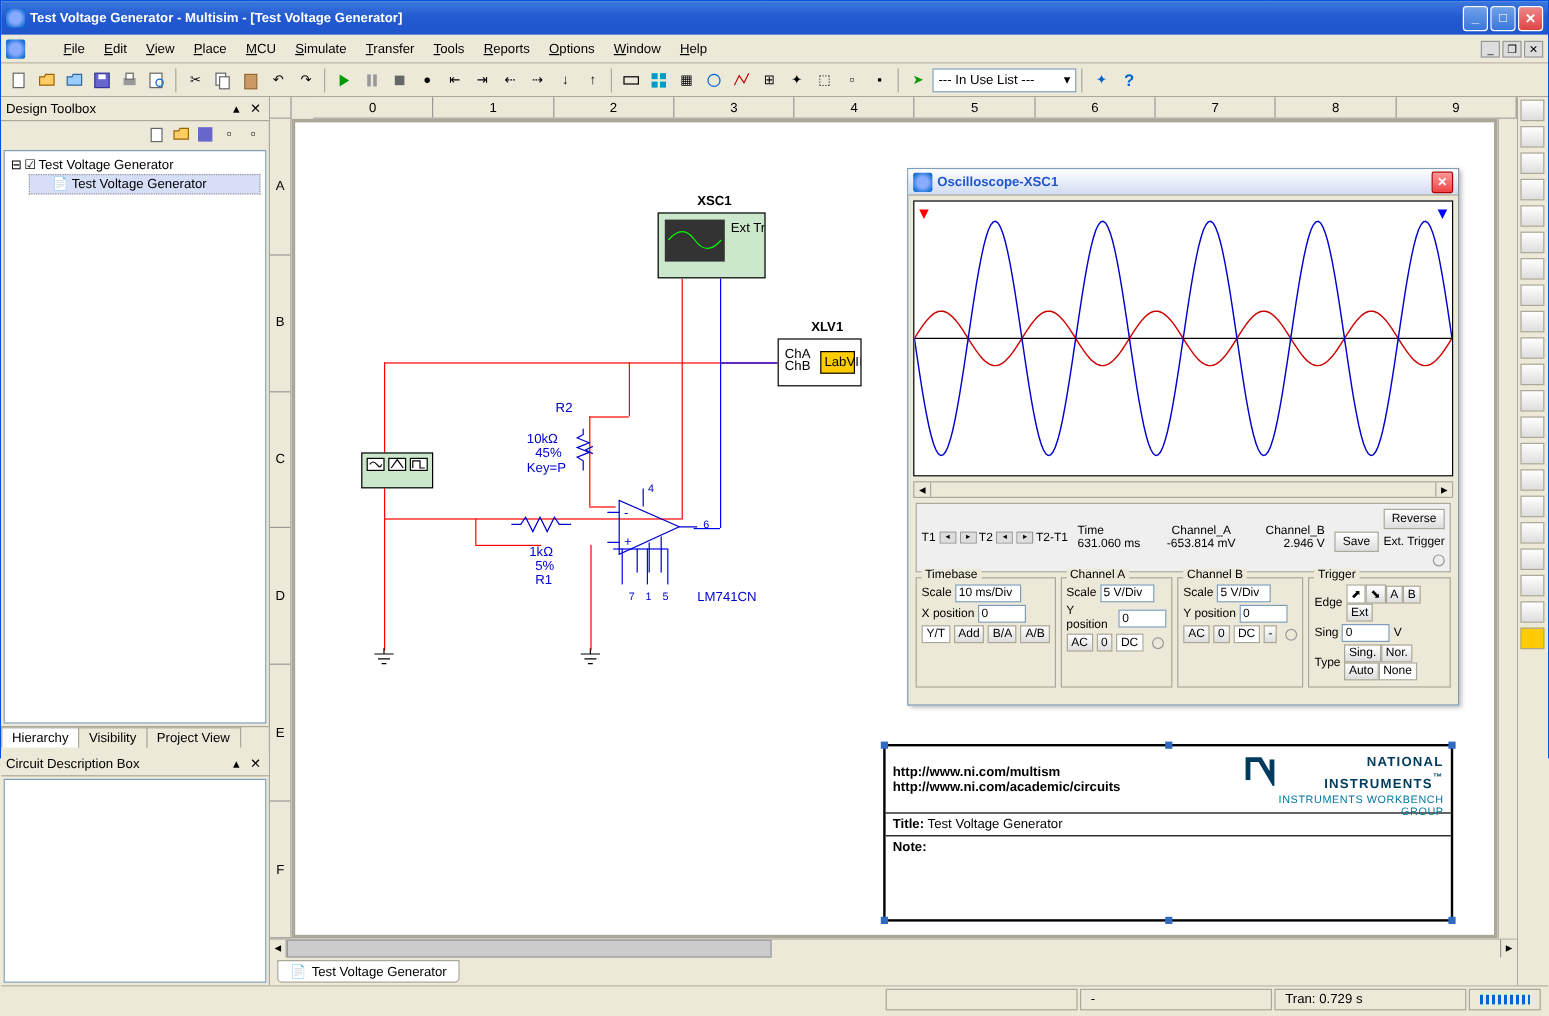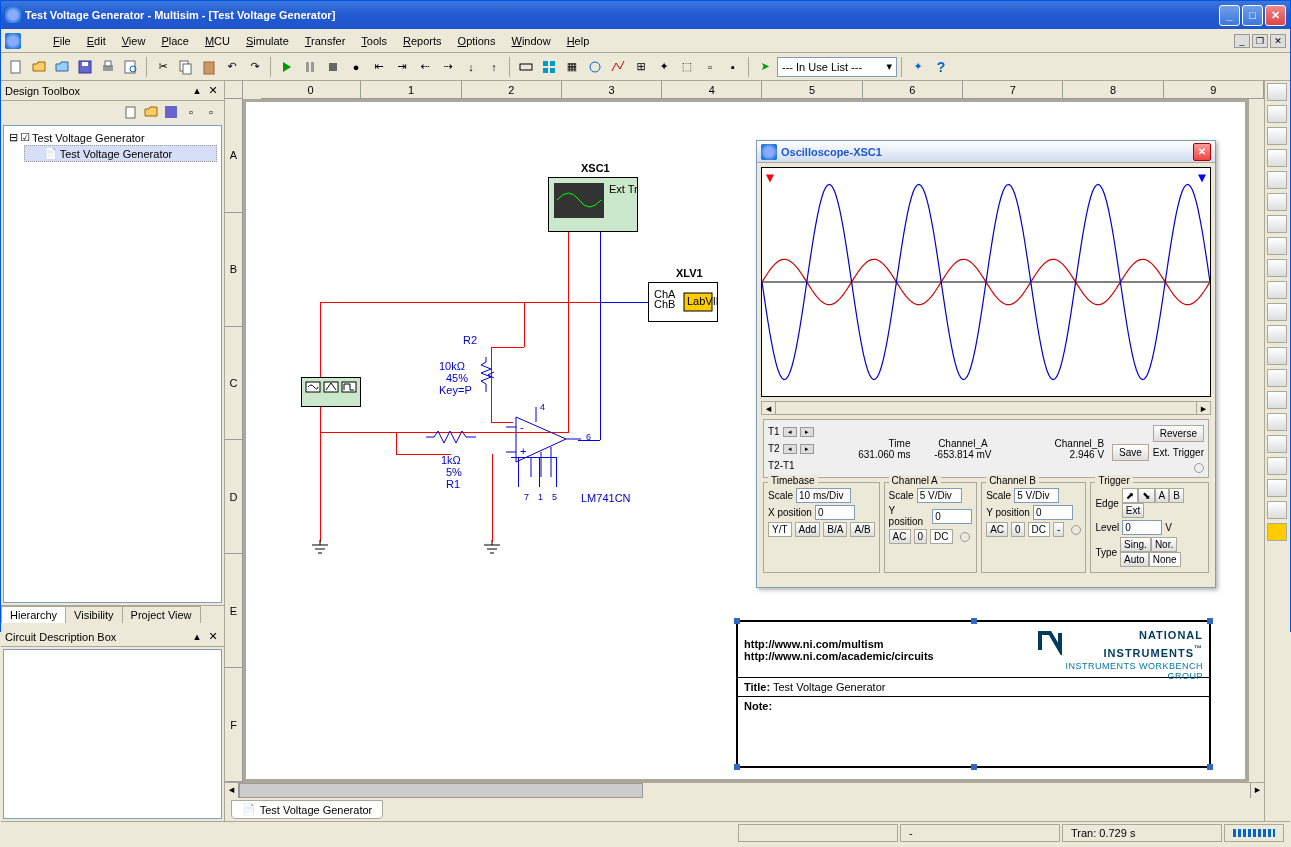--- a/index.html
+++ b/index.html
@@ -456,21 +456,21 @@
                 <path id="wave-b" fill="none" stroke="#00c" stroke-width="1.2" d="M0 114.0 L2 127.6 L4 141.0 L6 153.9 L8 166.0 L10 177.0 L12 186.9 L14 195.3 L16 202.1 L18 207.2 L20 210.6 L22 212.0 L24 211.5 L26 209.1 L28 204.9 L30 198.9 L32 191.3 L34 182.1 L36 171.6 L38 160.0 L40 147.5 L42 134.4 L44 120.8 L46 107.2 L48 93.6 L50 80.5 L52 68.0 L54 56.4 L56 45.9 L58 36.7 L60 29.1 L62 23.1 L64 18.9 L66 16.5 L68 16.0 L70 17.4 L72 20.8 L74 25.9 L76 32.7 L78 41.1 L80 51.0 L82 62.0 L84 74.1 L86 87.0 L88 100.4 L90 114.0 L92 127.6 L94 141.0 L96 153.9 L98 166.0 L100 177.0 L102 186.9 L104 195.3 L106 202.1 L108 207.2 L110 210.6 L112 212.0 L114 211.5 L116 209.1 L118 204.9 L120 198.9 L122 191.3 L124 182.1 L126 171.6 L128 160.0 L130 147.5 L132 134.4 L134 120.8 L136 107.2 L138 93.6 L140 80.5 L142 68.0 L144 56.4 L146 45.9 L148 36.7 L150 29.1 L152 23.1 L154 18.9 L156 16.5 L158 16.0 L160 17.4 L162 20.8 L164 25.9 L166 32.7 L168 41.1 L170 51.0 L172 62.0 L174 74.1 L176 87.0 L178 100.4 L180 114.0 L182 127.6 L184 141.0 L186 153.9 L188 166.0 L190 177.0 L192 186.9 L194 195.3 L196 202.1 L198 207.2 L200 210.6 L202 212.0 L204 211.5 L206 209.1 L208 204.9 L210 198.9 L212 191.3 L214 182.1 L216 171.6 L218 160.0 L220 147.5 L222 134.4 L224 120.8 L226 107.2 L228 93.6 L230 80.5 L232 68.0 L234 56.4 L236 45.9 L238 36.7 L240 29.1 L242 23.1 L244 18.9 L246 16.5 L248 16.0 L250 17.4 L252 20.8 L254 25.9 L256 32.7 L258 41.1 L260 51.0 L262 62.0 L264 74.1 L266 87.0 L268 100.4 L270 114.0 L272 127.6 L274 141.0 L276 153.9 L278 166.0 L280 177.0 L282 186.9 L284 195.3 L286 202.1 L288 207.2 L290 210.6 L292 212.0 L294 211.5 L296 209.1 L298 204.9 L300 198.9 L302 191.3 L304 182.1 L306 171.6 L308 160.0 L310 147.5 L312 134.4 L314 120.8 L316 107.2 L318 93.6 L320 80.5 L322 68.0 L324 56.4 L326 45.9 L328 36.7 L330 29.1 L332 23.1 L334 18.9 L336 16.5 L338 16.0 L340 17.4 L342 20.8 L344 25.9 L346 32.7 L348 41.1 L350 51.0 L352 62.0 L354 74.1 L356 87.0 L358 100.4 L360 114.0 L362 127.6 L364 141.0 L366 153.9 L368 166.0 L370 177.0 L372 186.9 L374 195.3 L376 202.1 L378 207.2 L380 210.6 L382 212.0 L384 211.5 L386 209.1 L388 204.9 L390 198.9 L392 191.3 L394 182.1 L396 171.6 L398 160.0 L400 147.5 L402 134.4 L404 120.8 L406 107.2 L408 93.6 L410 80.5 L412 68.0 L414 56.4 L416 45.9 L418 36.7 L420 29.1 L422 23.1 L424 18.9 L426 16.5 L428 16.0 L430 17.4 L432 20.8 L434 25.9 L436 32.7 L438 41.1 L440 51.0 L442 62.0 L444 74.1 L446 87.0 L448 100.4 L450 114.0"></path>
               </svg>
             </div>
             <div style="margin:0 4px;height:14px;background:#ece9d8;border:1px solid #aca899;display:flex">
               <div style="width:14px;border-right:1px solid #aca899;text-align:center">◂</div>
               <div style="flex:1"></div>
               <div style="width:14px;border-left:1px solid #aca899;text-align:center">▸</div>
             </div>
             <div class="osc-controls">
               <div class="osc-readout">
-                <div style="display:flex;flex-direction:column;gap:2px">
+                <div style="display:flex;flex-direction:row;gap:2px">
                   <div class="osc-row">
                       <span class="osc-label">T1</span>
                       <span class="osc-spinner">
                         <span>◂</span>
                       </span>
                       <span class="osc-spinner">
                         <span>▸</span>
                       </span>
                     </div>
                   <div class="osc-row">
@@ -479,21 +479,21 @@
                         <span>◂</span>
                       </span>
                       <span class="osc-spinner">
                         <span>▸</span>
                       </span>
                     </div>
                   <div class="osc-row">
                       <span class="osc-label">T2-T1</span>
                     </div>
                 </div>
-                <div style="text-align:right;flex:1">
+                <div style="text-align:left;flex:1">
                   <div class="osc-label">Time</div>
                   <div class="osc-label">631.060 ms</div>
                 </div>
                 <div style="text-align:center;flex:1">
                   <div class="osc-label">Channel_A</div>
                   <div class="osc-label">-653.814 mV</div>
                 </div>
                 <div style="text-align:right;flex:1">
                   <div class="osc-label">Channel_B</div>
                   <div class="osc-label">2.946 V</div>
@@ -561,21 +561,21 @@
                       <span style="width: 10px; height: 10px; border: 1px solid rgb(153, 153, 153); border-radius: 50%; margin-left: 4px; display: inline-block;"></span>
                     </div>
                 </div>
                 <div class="osc-group" style="flex:1.3">
                   <div class="osc-group-title">Trigger</div>
                   <div class="osc-row">
                       <span class="osc-label">Edge</span>
                       <span id="trigger-edge"><button class="osc-btn small" style="background: rgb(255, 255, 255);">⬈</button><button class="osc-btn small">⬊</button><button class="osc-btn small">A</button><button class="osc-btn small">B</button><button class="osc-btn small">Ext</button></span>
                     </div>
                   <div class="osc-row">
-                      <span class="osc-label">Level</span>
+                      <span class="osc-label">Sing</span>
                       <input class="osc-input" value="0" style="">
                       <span class="osc-label">V</span>
                     </div>
                   <div class="osc-row">
                       <span class="osc-label">Type</span>
                       <span id="trigger-types"><button class="osc-btn small">Sing.</button><button class="osc-btn small">Nor.</button><button class="osc-btn small">Auto</button><button class="osc-btn small" style="background: rgb(255, 255, 255);">None</button></span>
                     </div>
                 </div>
               </div>
             </div>

